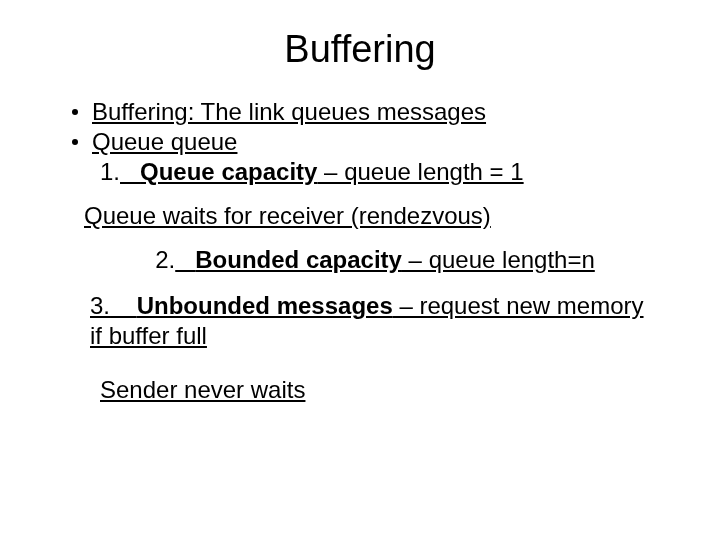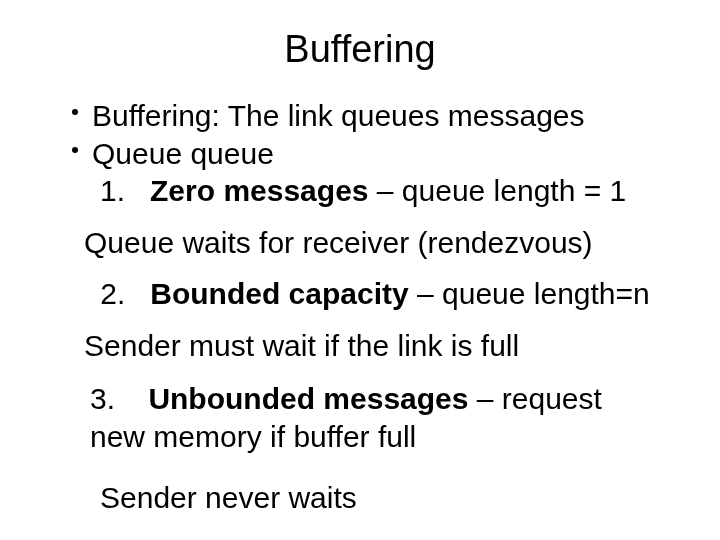--- a/index.html
+++ b/index.html
@@ -15,22 +15,23 @@
     height: 540px;
     padding: 28px 60px 0 60px;
   }
   .title {
     text-align: center;
     font-size: 38px;
     font-weight: 400;
     margin-bottom: 26px;
   }
   .body-text {
-    font-size: 30px;
+    font-size: 24px;
     line-height: 1.25;
+    text-decoration: underline;
   }
   .bullet {
     display: flex;
     align-items: flex-start;
     margin-left: 12px;
   }
   .bullet .dot {
     width: 6px;
     height: 6px;
     background: #000;
@@ -76,31 +77,30 @@
       <span>Buffering: The link queues messages</span>
     </div>
 
     <div class="bullet">
       <span class="dot"></span>
       <span>Queue queue</span>
     </div>
 
     <div class="numline">
       <span class="num">1.</span>&nbsp;&nbsp;
-      <span class="bold">Zero messages</span><span> – queue length = 1</span>
+      <span class="bold">Queue capacity</span><span> – queue length = 1</span>
     </div>
 
     <div class="plain">Queue waits for receiver (rendezvous)</div>
 
     <div class="numline" style="margin-left:30px;text-align:center;">
       <span class="num">2.</span>&nbsp;&nbsp;
       <span class="bold">Bounded capacity</span><span> – queue length=n</span>
     </div>
 
-    <div class="plain">Sender must wait if the link is full</div>
 
     <div class="plain2">
       <span class="num">3.</span>&nbsp;&nbsp;&nbsp;
       <span class="bold">Unbounded messages</span><span> – request new memory if buffer full</span>
     </div>
 
     <div class="plain3">Sender never waits</div>
 
   </div>
 </div>

